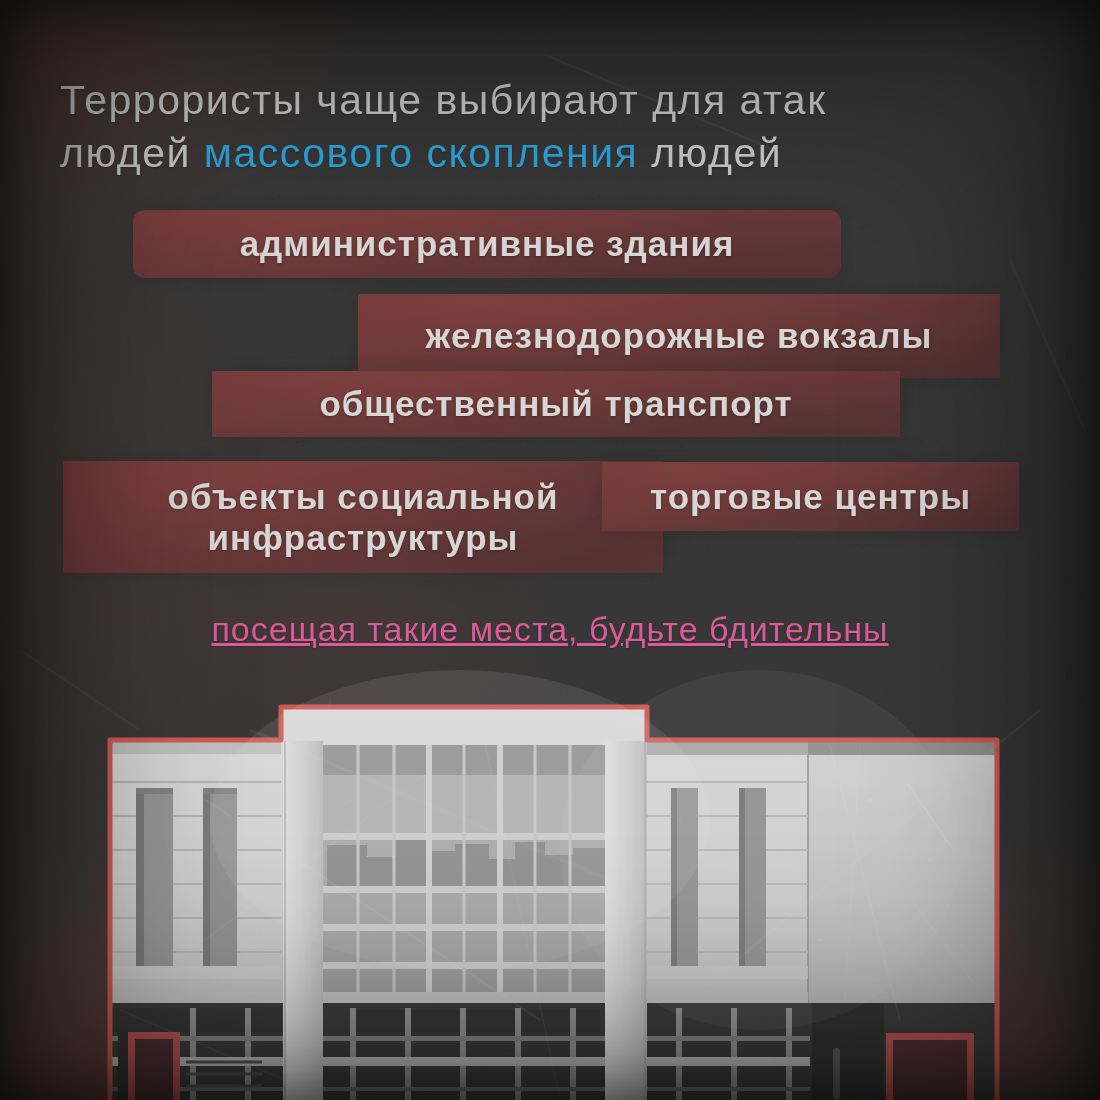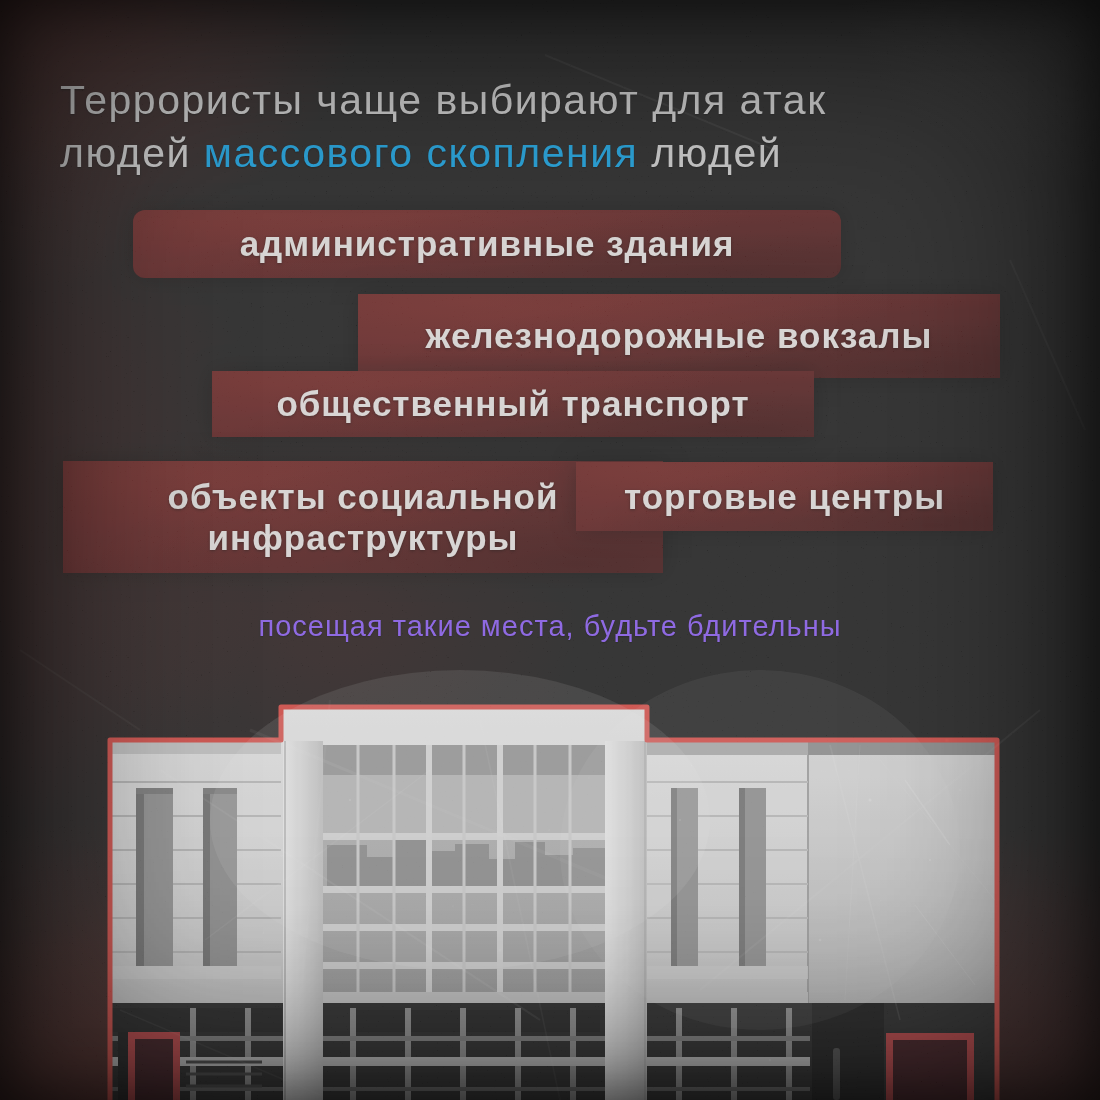--- a/index.html
+++ b/index.html
@@ -42,28 +42,29 @@
     text-shadow:0 1px 3px rgba(0,0,0,.45);
     background:
       radial-gradient(120% 170% at 18% 8%, rgba(158,52,46,.30), rgba(158,52,46,0) 55%),
       radial-gradient(140% 170% at 86% 92%, rgba(0,0,0,.34), rgba(0,0,0,0) 60%),
       radial-gradient(60% 120% at 55% 50%, rgba(140,45,40,.18), rgba(140,45,40,0) 70%),
       #5e1d1d;
     box-shadow:0 0 24px rgba(0,0,0,.35);
   }
   .b1{left:133px;top:210px;width:708px;height:68px;border-radius:12px;}
   .b2{left:350px;top:294px;width:642px;height:84px;margin-left:8px;}
-  .b3{left:212px;top:371px;width:602px;height:66px;}
+  .b3{left:212px;top:371px;width:688px;height:66px;}
   .b4{left:63px; top:461px;width:600px;height:112px;padding:0 18px;box-sizing:border-box;}
-  .b5{left:576px;top:462px;width:417px;height:69px;}
+  .b5{left:602px;top:462px;width:417px;height:69px;}
 
   .footer-note{
     position:absolute;left:0;right:0;top:610px;text-align:center;
-    font-size:29px;color:#8b5cf6;letter-spacing:1px;font-weight:400;
+    font-size:34px;color:#ec4899;letter-spacing:1px;font-weight:400;
     text-shadow:0 1px 2px rgba(0,0,0,.5);
+    text-decoration:underline;
   }
 
   .building{position:absolute;left:0;top:0;width:1100px;height:1100px;pointer-events:none;}
 </style>
 </head>
 <body>
 
 <div id="poster">
 
   <div class="tint"></div>

